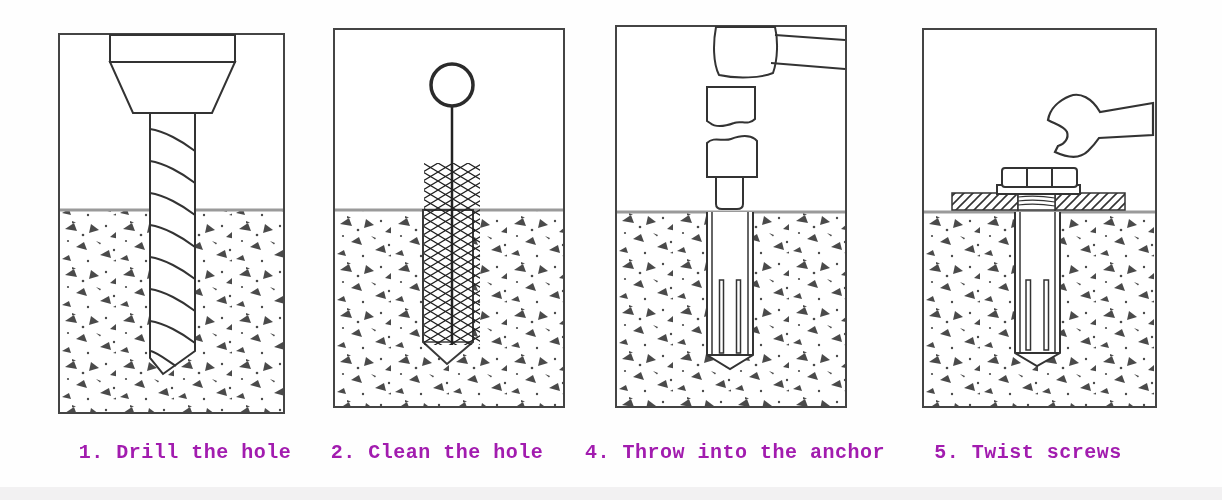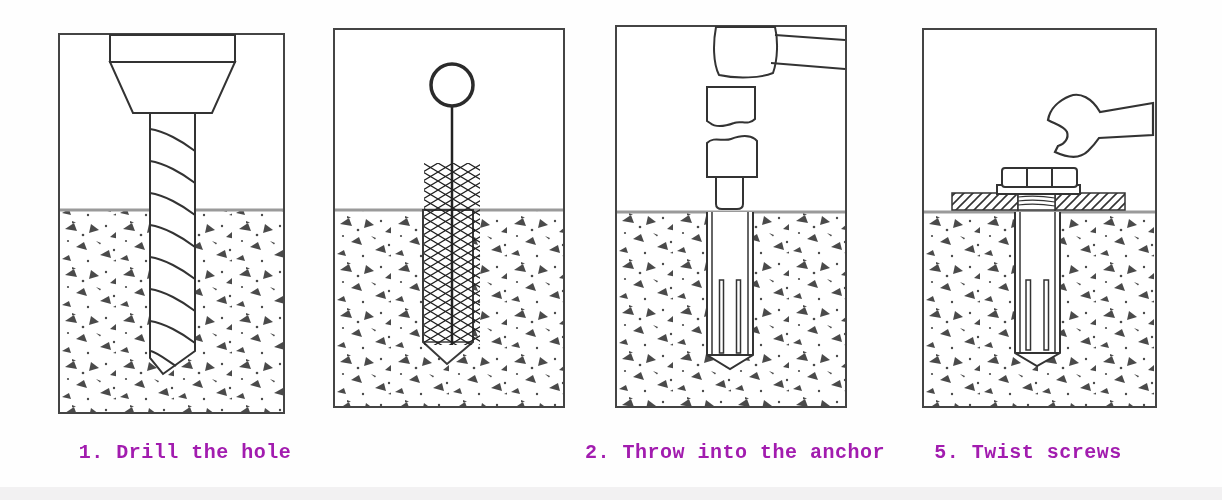--- a/index.html
+++ b/index.html
@@ -139,17 +139,18 @@
         <line x1="105" y1="140" x2="105" y2="159" stroke="#333" stroke-width="2"></line>
         <line x1="130" y1="140" x2="130" y2="159" stroke="#333" stroke-width="2"></line>
       </g>
       <path d="M231,75 L178,84 C170,70 158,64 148,68 C138,72 128,80 126,92
                C133,96 142,98 145,104 C147,110 143,116 136,118 L133,124
                C146,130 158,131 166,123 C171,118 175,113 177,110 L231,107 Z" fill="#ffffff" stroke="#333" stroke-width="2.2"></path>
     </svg>
   </div>
 
   <div class="caption" style="left:25px;">1. Drill the hole</div>
-  <div class="caption" style="left:575px;">2. Throw into the anchor</div>
+  <div class="caption" style="left:277px;">2. Clean the hole</div>
+  <div class="caption" style="left:575px;">4. Throw into the anchor</div>
   <div class="caption" style="left:868px;">5. Twist screws</div>
 
   <div id="footer-bar"></div>
 </div>
 
 </body></html>

